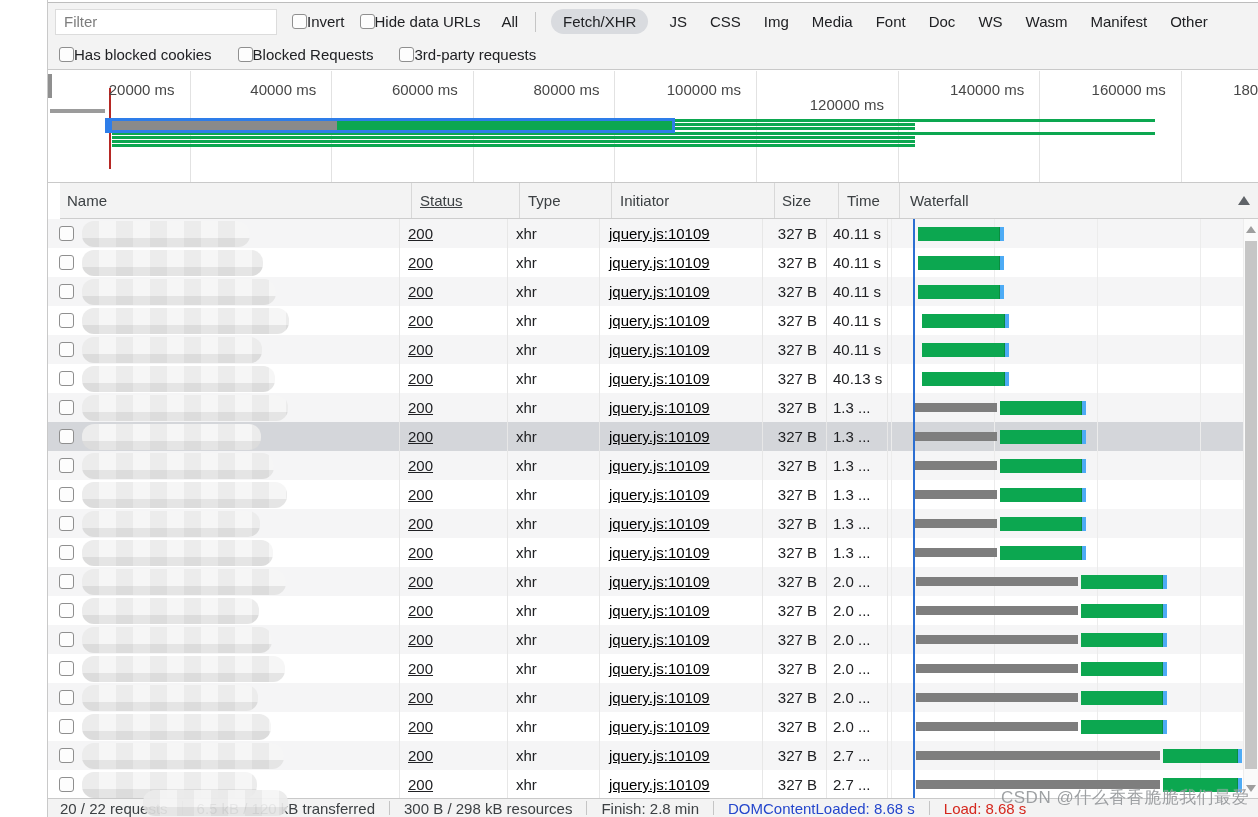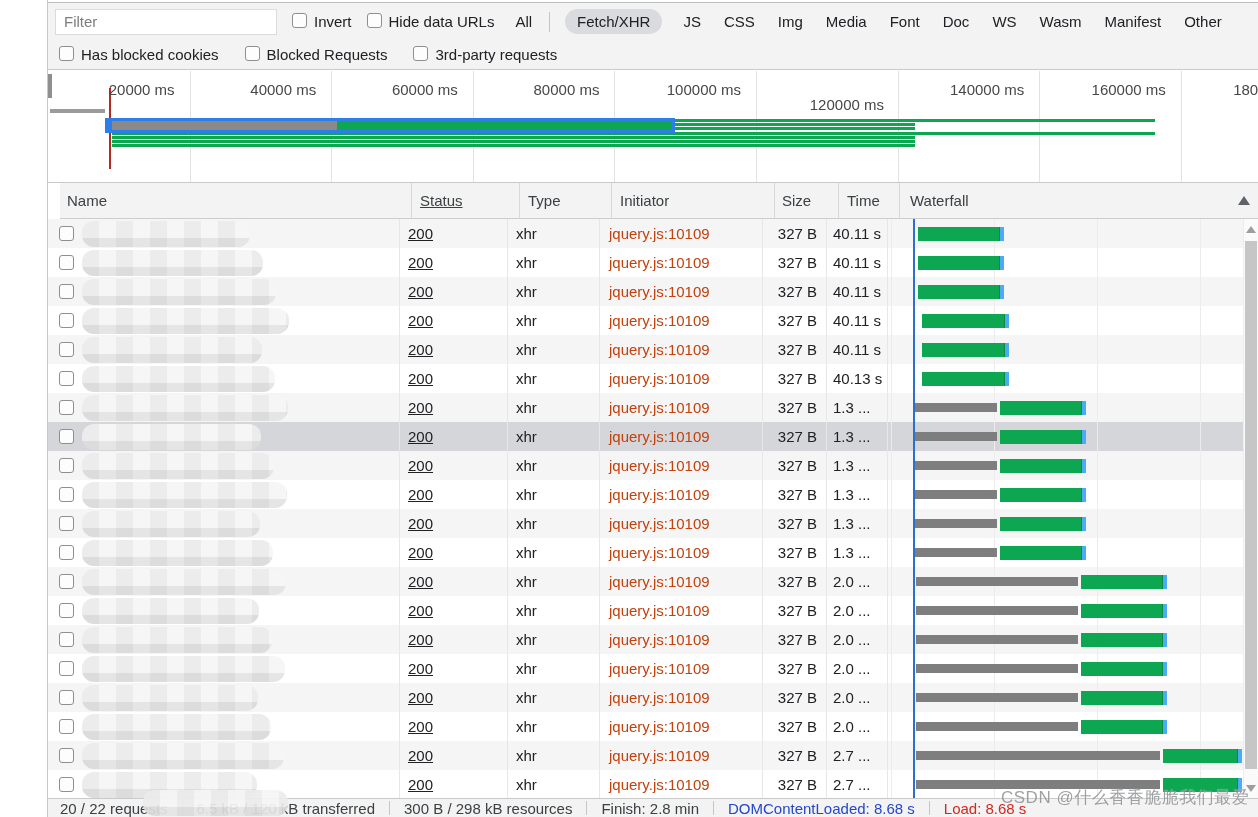--- a/index.html
+++ b/index.html
@@ -11,21 +11,21 @@
   .gutter { position:absolute; left:0; top:0; width:48px; height:817px; background:#fff; border-right:1px solid #c9c9c9; }
 
   .panel { position:absolute; left:48px; top:0; right:0; bottom:0; }
 
   
   .toolbar1 { position:absolute; left:0; right:0; top:2px; height:38px; background:#f3f3f3;
               border-top:1px solid #bdbdbd; display:flex; align-items:center; padding-left:7px; gap:15px; }
   .filter-input { width:222px; height:26px; border:1px solid #dcdcdc; background:#fff; padding:0 8px;
                   font:15px "Liberation Sans",sans-serif; color:#202124; outline:none; }
   .filter-input::placeholder { color:#7d7d7d; }
-  .cb { display:inline-flex; gap:7px; white-space:nowrap; cursor:default; }
+  .cb { display:inline-flex; align-items:center; gap:0; white-space:nowrap; cursor:default; }
   .box { width:15px; height:15px; border:1.6px solid #8f8f8f; border-radius:3px; background:#fdfdfd; flex:0 0 auto; }
   .pills { display:flex; align-items:center; gap:19px; margin-left:4px; }
   .pill { white-space:nowrap; padding:4px 2px; }
   .pill.selected { background:var(--chip); border-radius:13px; padding:4px 12px; }
   .vsep { width:1px; height:20px; background:#c5c5c5; margin:0 -4px; }
 
   
   .toolbar2 { position:absolute; left:0; right:0; top:40px; height:30px; background:#f3f3f3;
               border-bottom:1px solid #c9c9c9; display:flex; align-items:center; padding-left:11px; gap:26px; }
 
@@ -63,21 +63,21 @@
   .td.c-status,.td.c-type{ padding-left:8px; }
   .td.c-init{ padding-left:9px; }
   .td.c-size{ text-align:right; padding-right:9px; }
   .td.c-time{ padding-left:6px; }
   .td.c-name{ display:flex; align-items:center; }
   .td .box{ margin-left:11px; }
   .blur { height:26px; margin-left:8px; border-radius:12px; background-color:#ececec;
           background-image:linear-gradient(90deg, rgba(0,0,0,.04) 17px, transparent 17px),
                            linear-gradient(rgba(255,255,255,.55) 17px, rgba(0,0,0,.03) 17px);
           background-size:34px 34px; }
-  .init-link { color:#c2410c; cursor:pointer; }
+  .init-link { color:#000000; text-decoration:underline; cursor:pointer; }
   .td.c-wf { position:relative; border-right:none; }
   .td.c-wf::before { content:''; position:absolute; inset:0;
           background-image:linear-gradient(90deg,#ececec 1px,transparent 1px);
           background-size:103px 100%; background-position:106px 0; }
   .wf-mark { position:absolute; left:25px; top:0; bottom:0; width:2px; background:var(--marker); }
   .bar-gray { position:absolute; top:10px; height:9px; background:var(--graybar); }
   .bar-green { position:absolute; top:8px; height:14px; background:var(--green);
                border-right:1px solid #0a8c40; box-shadow:4px 0 0 var(--cap); }
 
   

